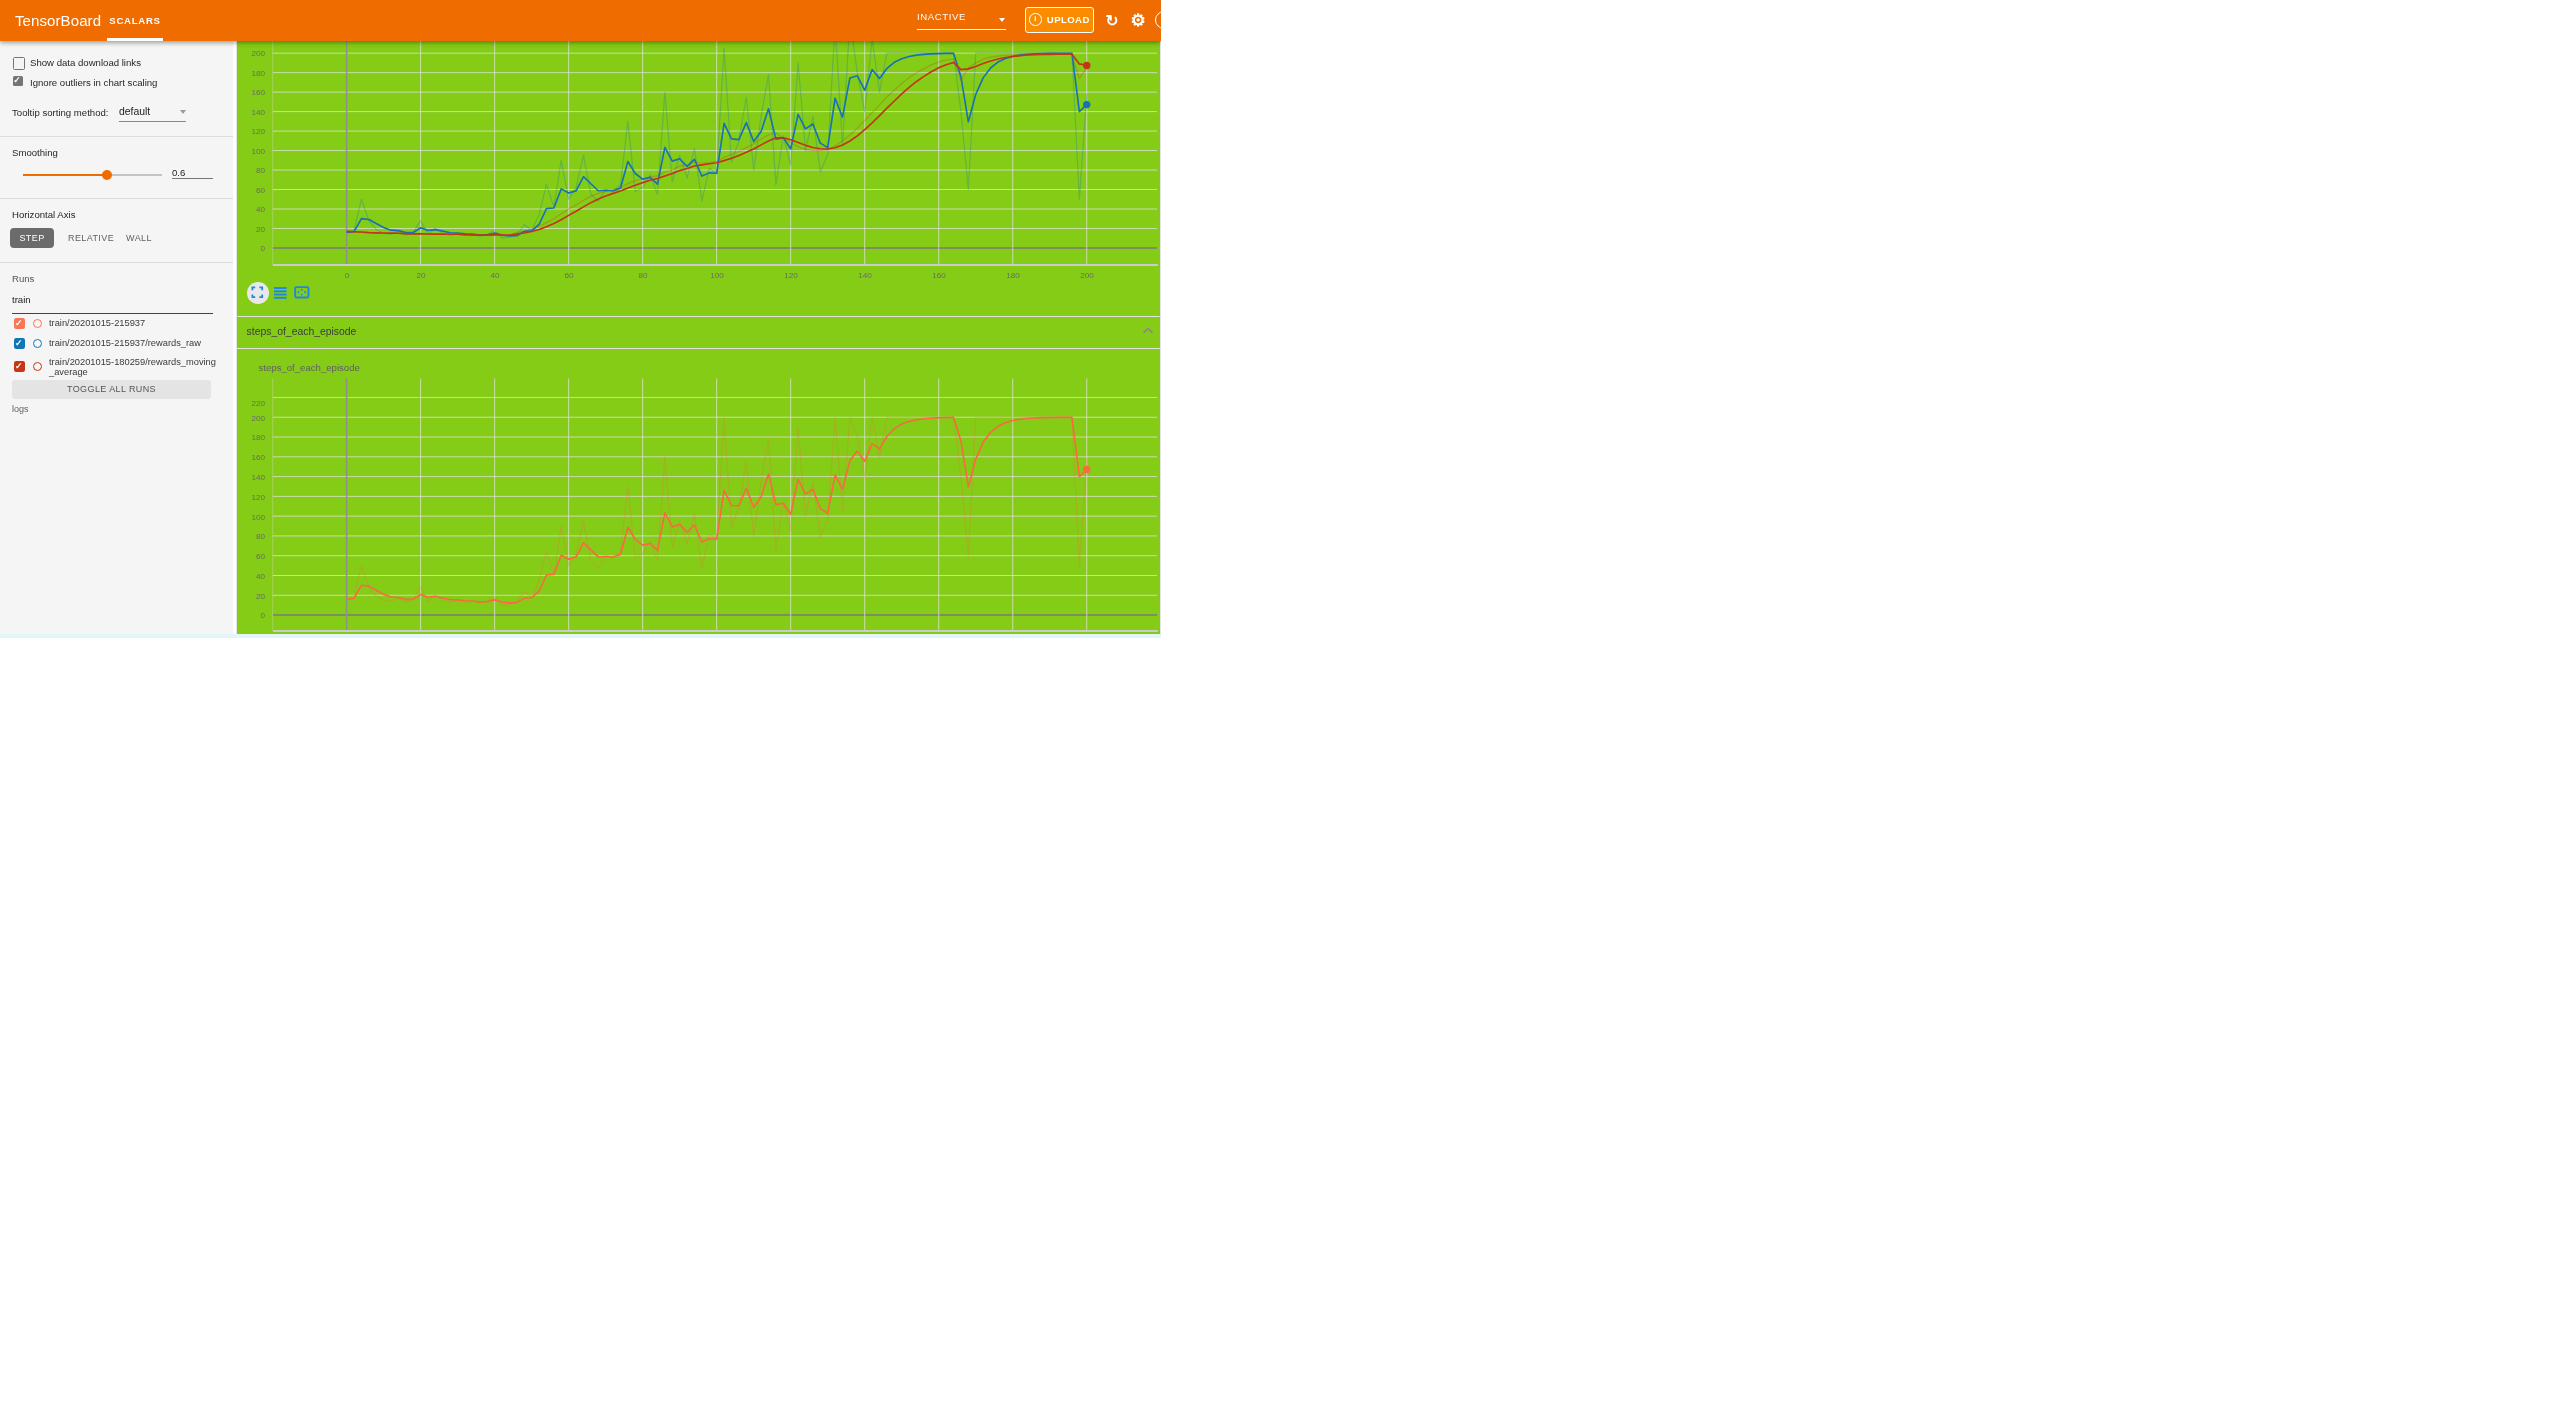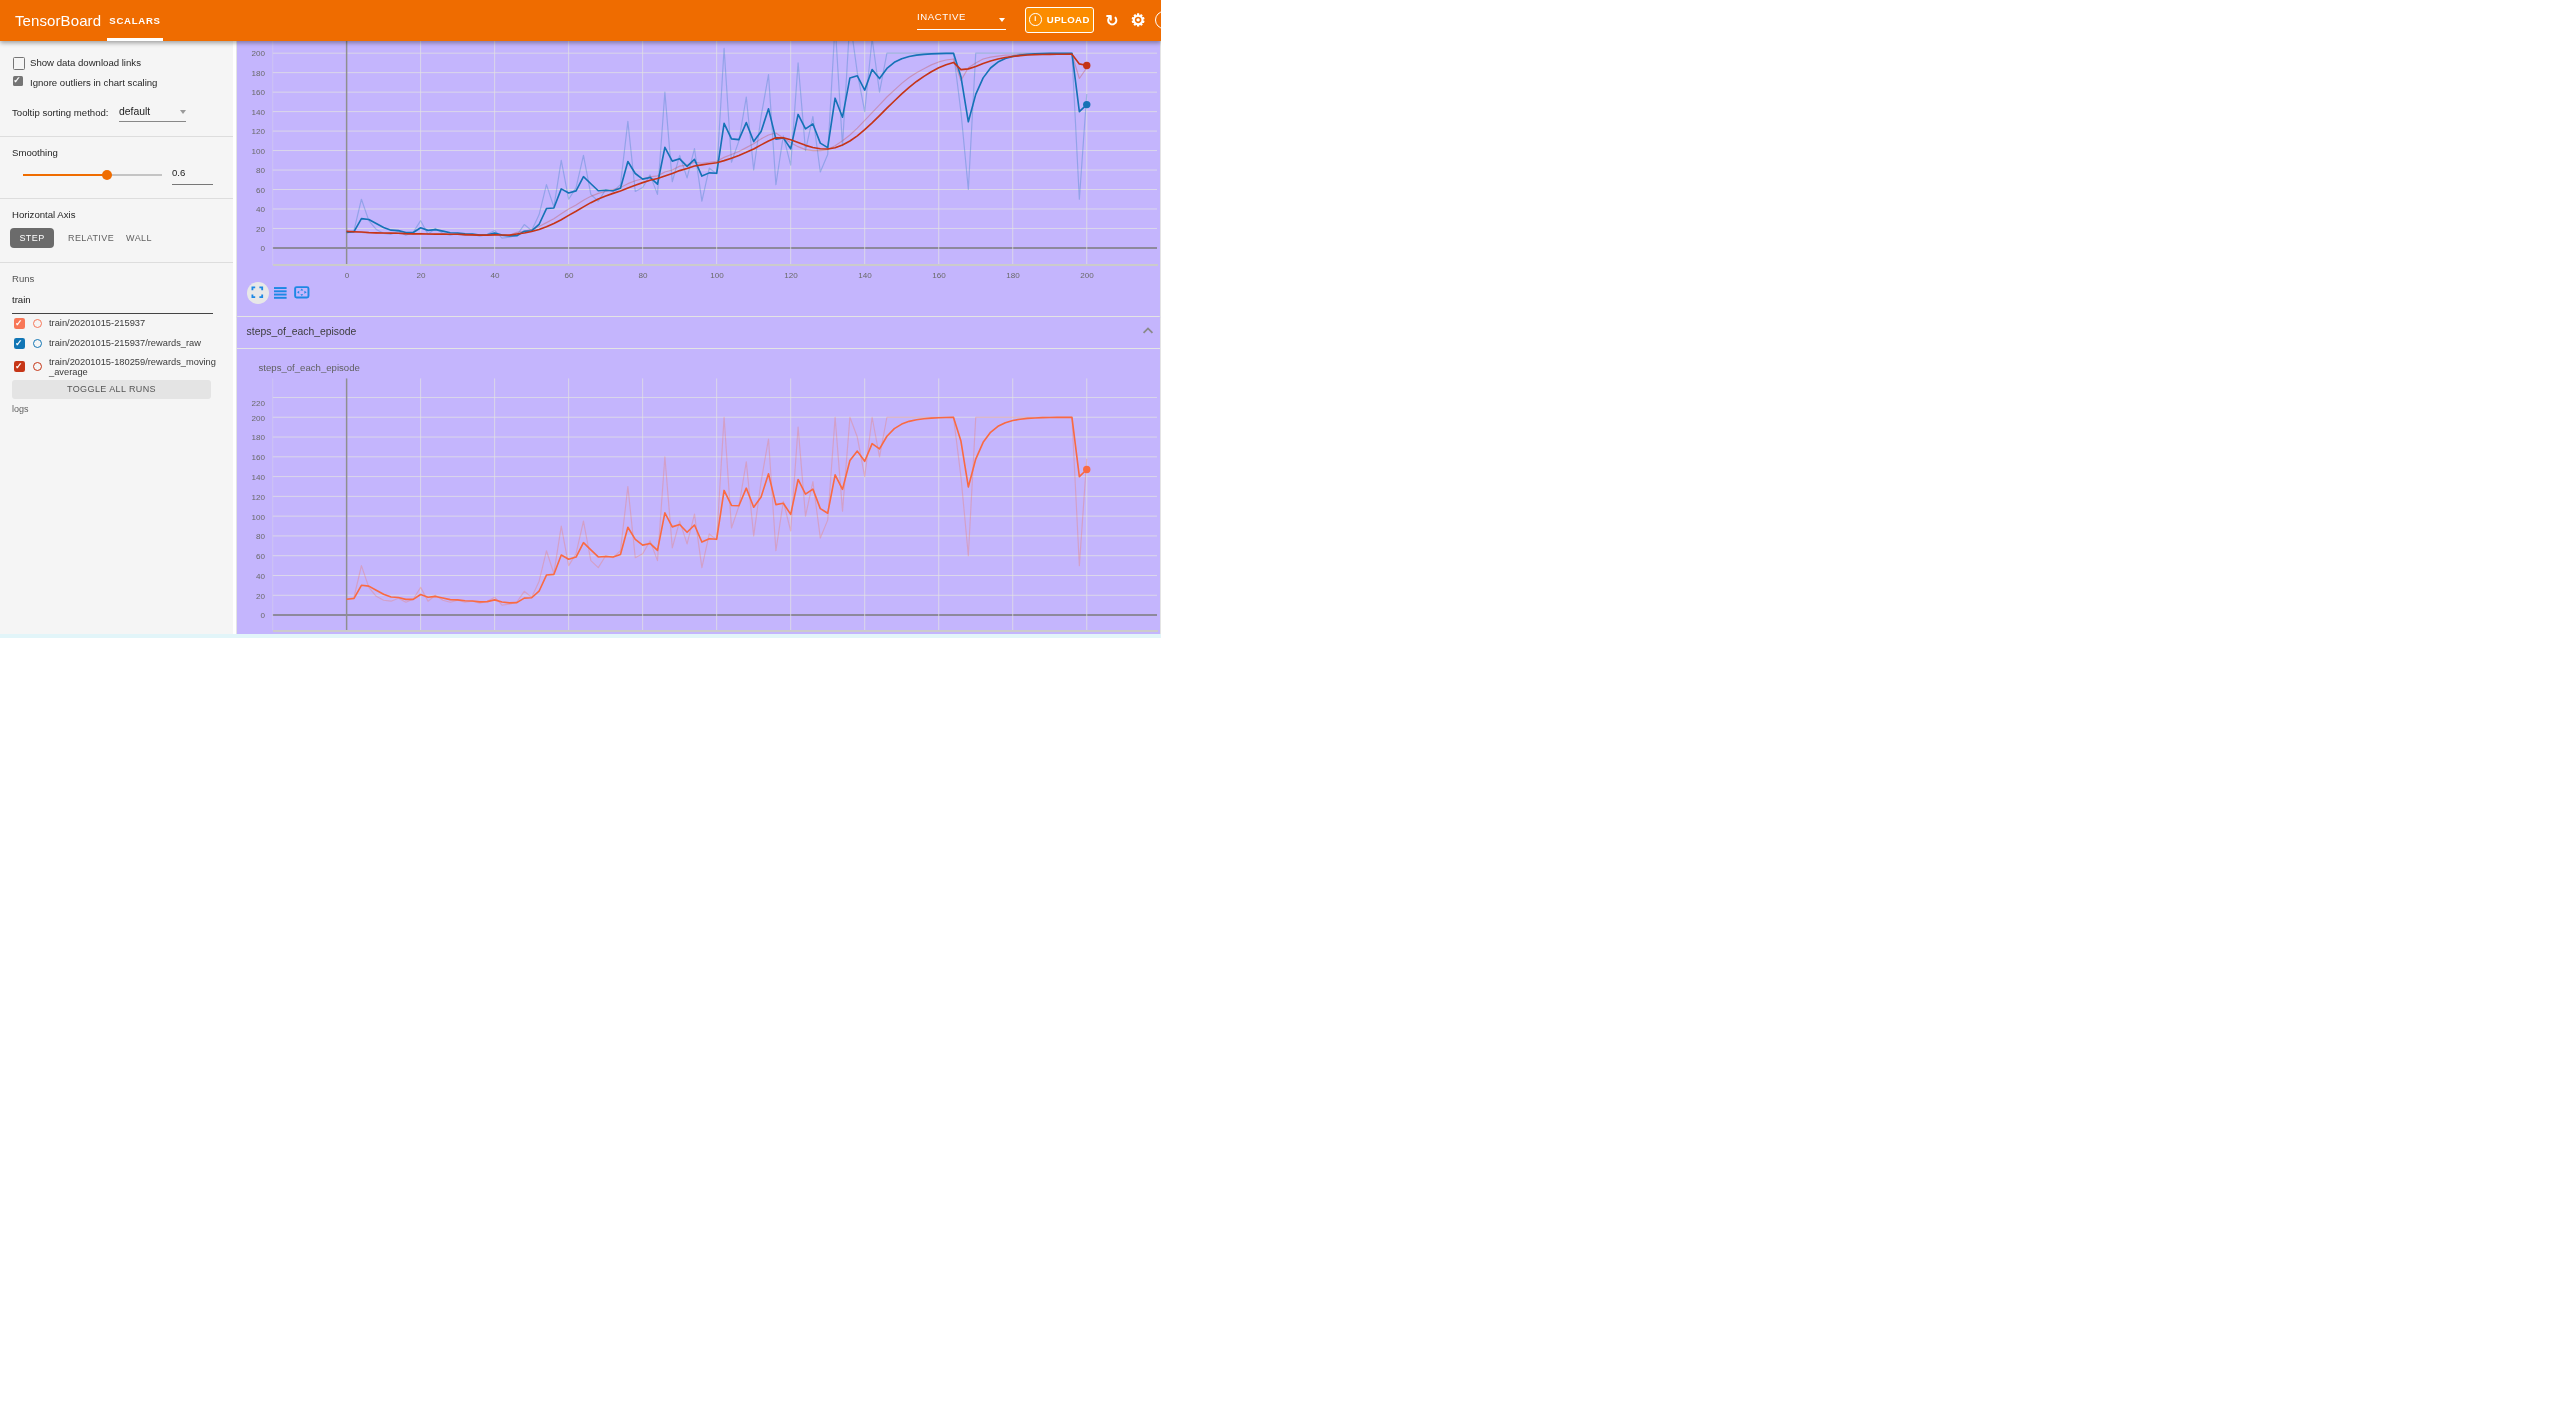--- a/index.html
+++ b/index.html
@@ -36,41 +36,41 @@
   .divider{position:absolute;left:0;width:233px;height:0.7px;background:#ddd}
   #dd-default{position:absolute;left:119px;top:65px;width:67px;font-size:10.4px;color:#222;
               border-bottom:1.1px solid #888;padding-bottom:4.4px;cursor:pointer}
   #dd-default .arr{position:absolute;right:0;top:3.7px;width:0;height:0;border-left:3.7px solid transparent;
                    border-right:3.7px solid transparent;border-top:4.4px solid #9a9a9a}
   
   #slider-track{position:absolute;left:23px;top:133px;width:139px;height:1.5px;background:#c4c4c4;cursor:pointer}
   #slider-fill{position:absolute;left:0;top:0;height:1.5px;background:#ef6c00}
   #slider-thumb{position:absolute;top:-4.4px;width:10.4px;height:10.4px;border-radius:50%;background:#ef6c00}
   #smooth-val{position:absolute;left:172px;top:126px;width:41px;font-size:9.6px;color:#222;
-              border-bottom:1.1px solid #777;padding-bottom:6px;text-align:left}
+              border-bottom:1.1px solid #777;text-align:left}
   
   .axis-btn{position:absolute;top:187px;height:20px;line-height:20px;font-size:9px;letter-spacing:0.4px;
             text-align:center;cursor:pointer;color:#616161}
   #btn-step{left:10px;width:44px;background:#6b6b6b;color:#fff;border-radius:4px}
   
   #runs-filter{position:absolute;left:12px;top:253px;width:201px;font-size:9.6px;color:#222;
                border-bottom:1.1px solid #444;padding-bottom:8px;cursor:text}
   .run-row{position:absolute;left:12px;width:215px;cursor:default}
   .run-cb{position:absolute;left:1.5px;top:0.7px;width:11px;height:11px;border-radius:2.2px}
   .run-cb .tick{position:absolute;left:1.5px;top:0px;color:#fff;font-size:9px;font-weight:700}
   .run-ring{position:absolute;left:21px;top:1.5px;width:7.4px;height:7.4px;border-radius:50%;
             border:1.9px solid}
   .run-name{position:absolute;left:37px;top:0.7px;width:172px;font-size:9.3px;color:#3a3a3a;
             line-height:10px;word-break:break-all}
   #toggle-all{position:absolute;left:12px;top:339px;width:199px;height:19px;background:#e4e4e4;
               border-radius:3px;text-align:center;line-height:19px;font-size:9px;color:#555;
               letter-spacing:0.4px;cursor:pointer}
   
   #main{position:absolute;left:233px;top:41px;width:928px;height:598px;background:#fff}
-  .card{position:absolute;background:#c4b5fd;border:0.7px solid #e4e4e4}
+  .card{position:absolute;background:#84cc16;border:0.7px solid #e4e4e4}
   #card-top{left:236px;top:41px;width:923px;height:276px;border-top:none;z-index:1}
   #card-section{left:236px;top:316px;width:923px;height:31px;border-radius:1.5px;z-index:1}
   #card-bottom{left:236px;top:348px;width:923px;height:290px;border-bottom:none;z-index:1}
   #section-title{position:absolute;left:9.6px;top:9px;font-size:10.4px;color:#3c3c3c}
   #chart2-title{position:absolute;left:21.5px;top:13.3px;font-size:9.6px;color:#616161}
   #section-chevron{position:absolute;left:905px;top:9.6px;cursor:pointer}
   .tick-y{position:absolute;width:25px;text-align:right;font-size:8.1px;color:#6a6a6a;
           transform:translateY(-50%);z-index:3}
   .tick-x{position:absolute;transform:translateX(-50%);font-size:8.1px;color:#6a6a6a;z-index:3}
   #chart-svg{position:absolute;left:0;top:0;width:1161px;height:638px;z-index:2;pointer-events:none}

